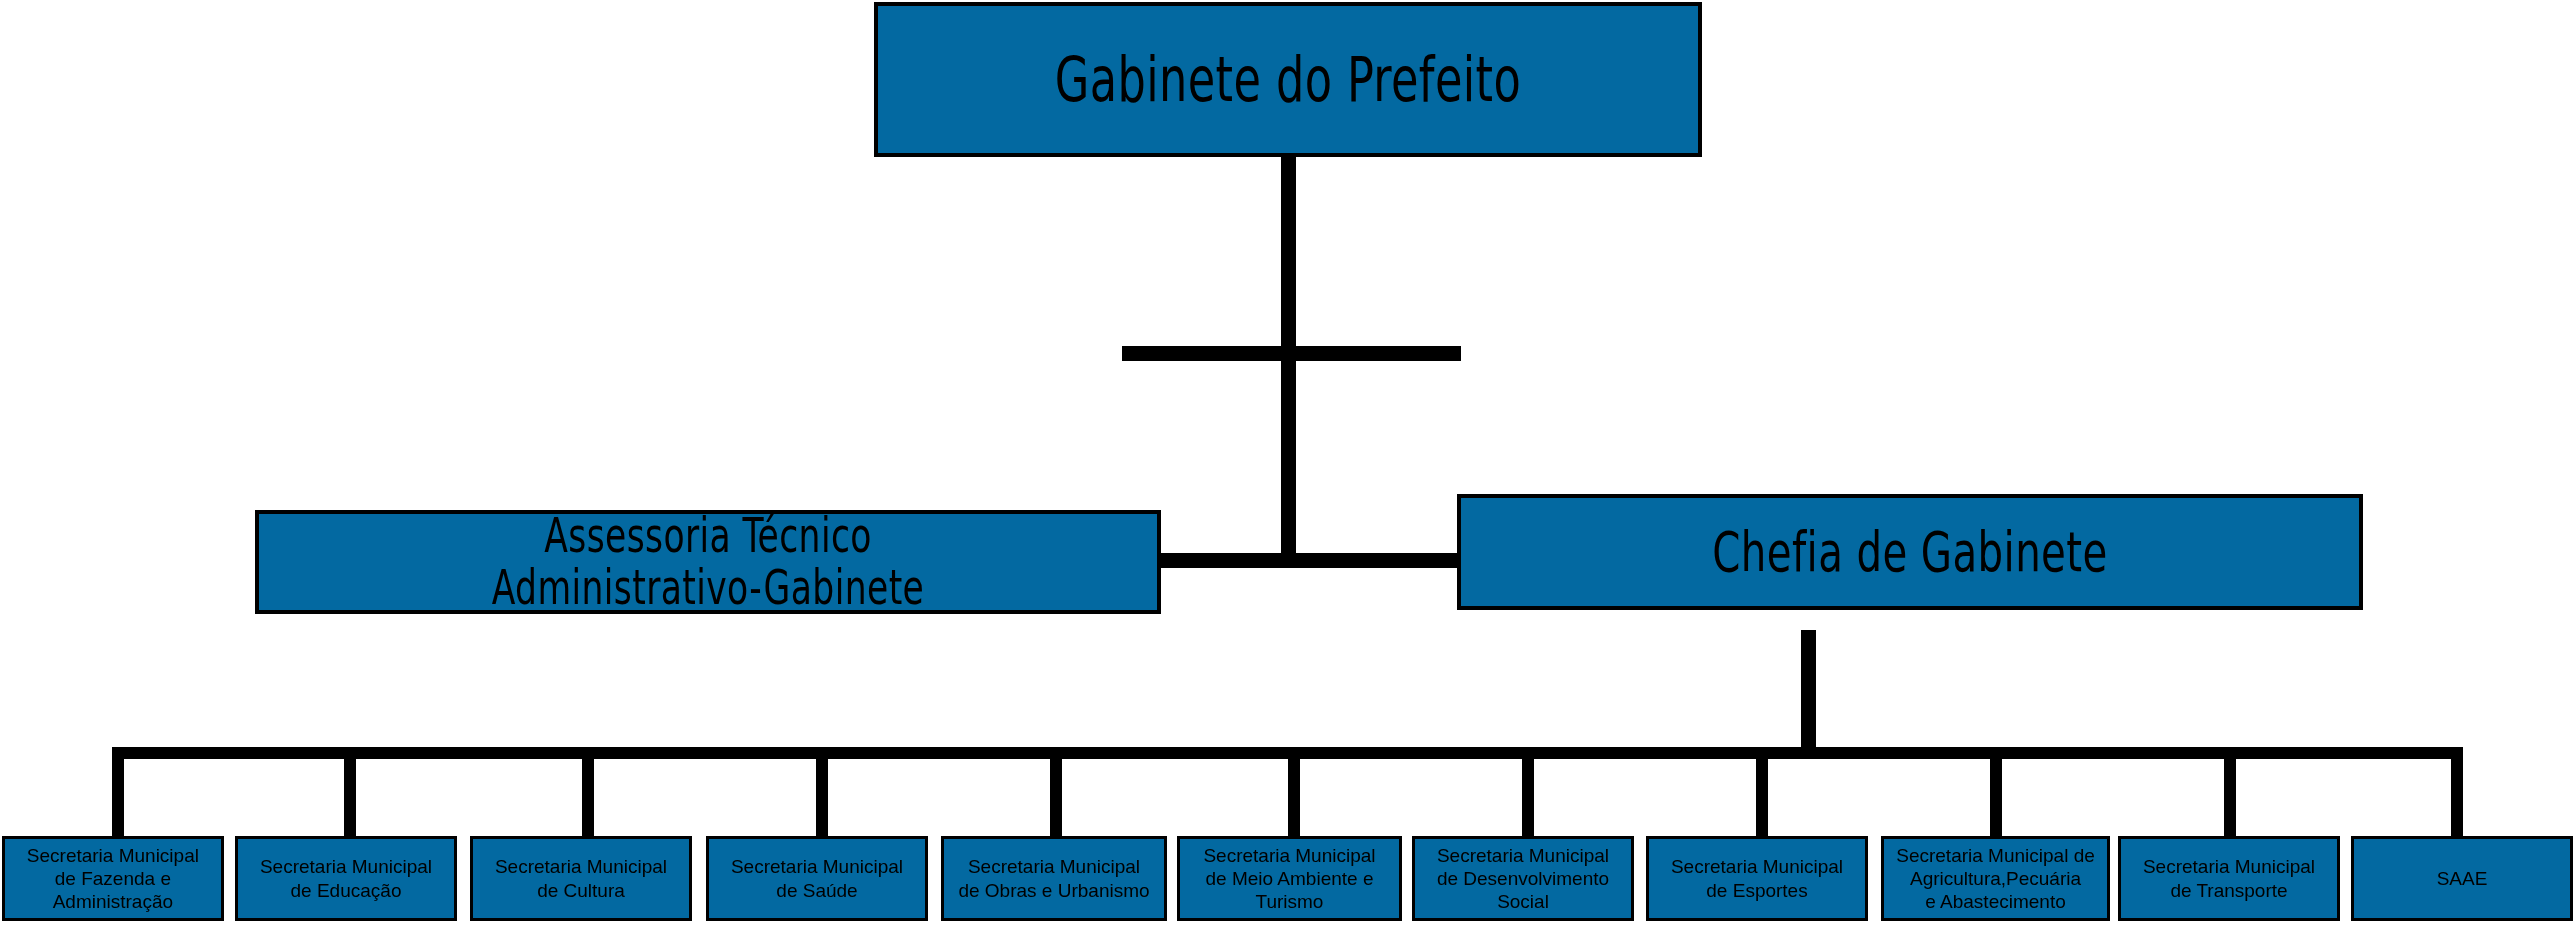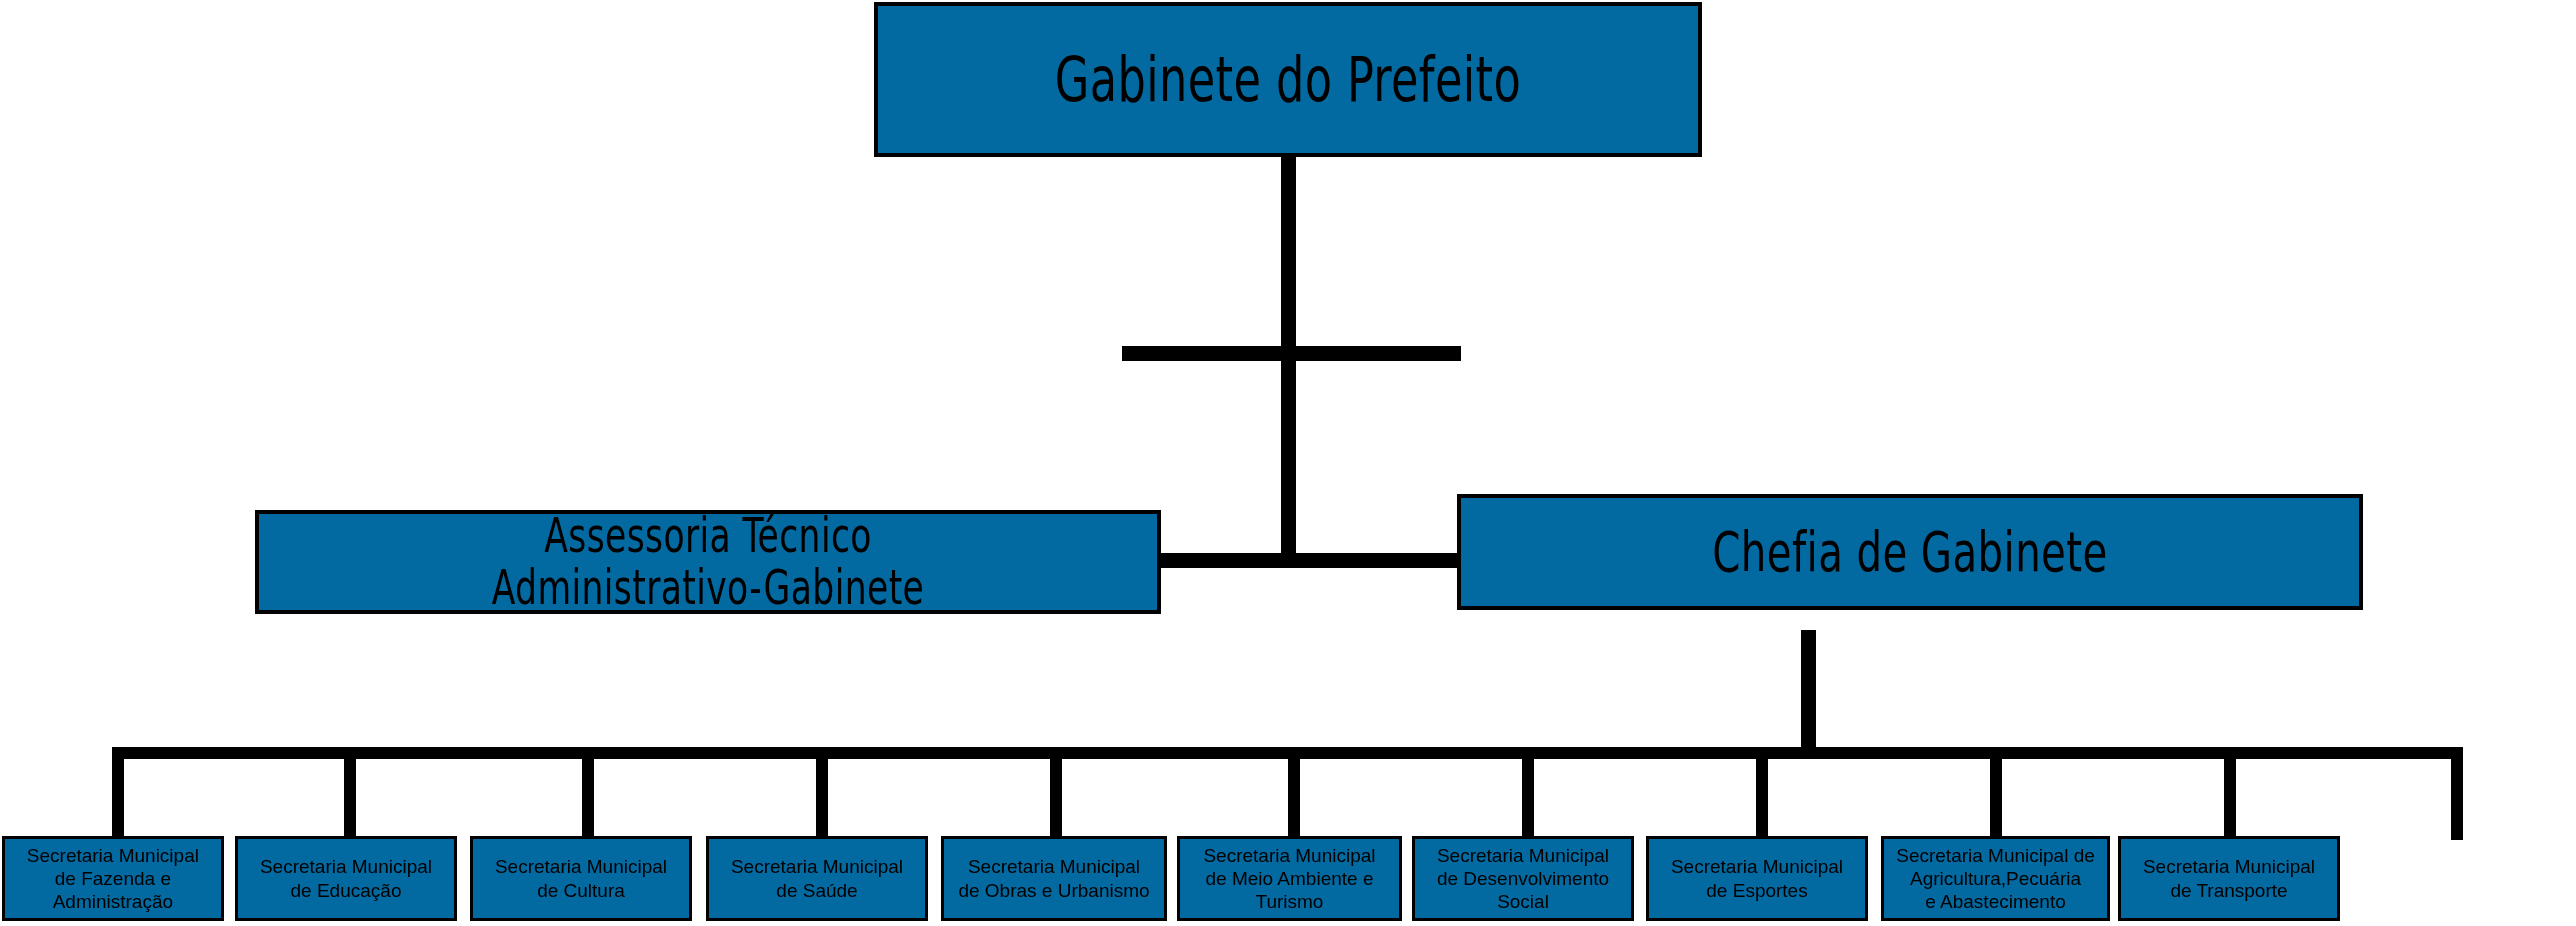--- a/index.html
+++ b/index.html
@@ -160,15 +160,18 @@
   </div>
   <div class="node leaf" style="left:1881px; width:229px;">
     <span class="label">Secretaria Municipal de
 Agricultura,Pecuária
 e Abastecimento</span>
   </div>
   <div class="node leaf" style="left:2118px; width:222px;">
     <span class="label">Secretaria Municipal
 de Transporte</span>
   </div>
+  <div class="node leaf" style="left:2351px; width:222px;">
+    <span class="label">SAAE</span>
+  </div>
 
 </div>
 
 
 </body></html>

